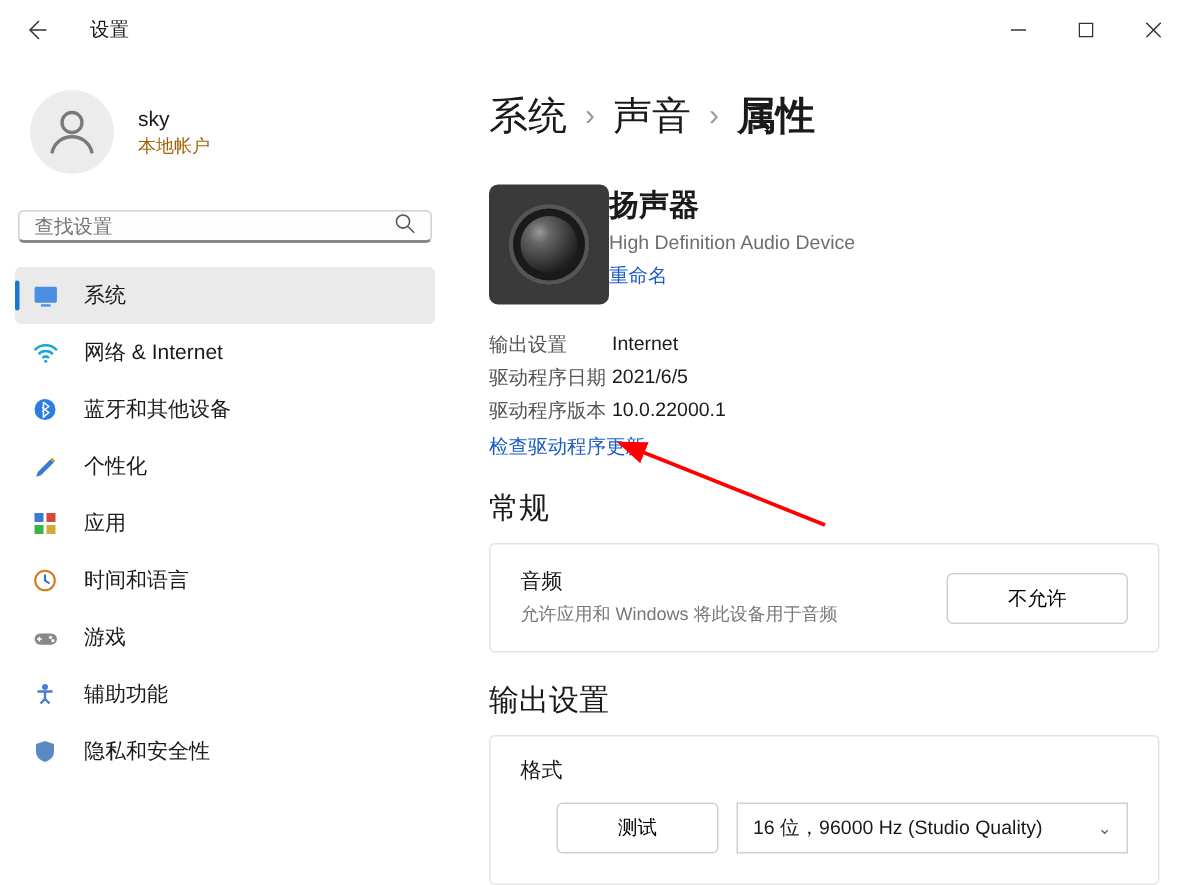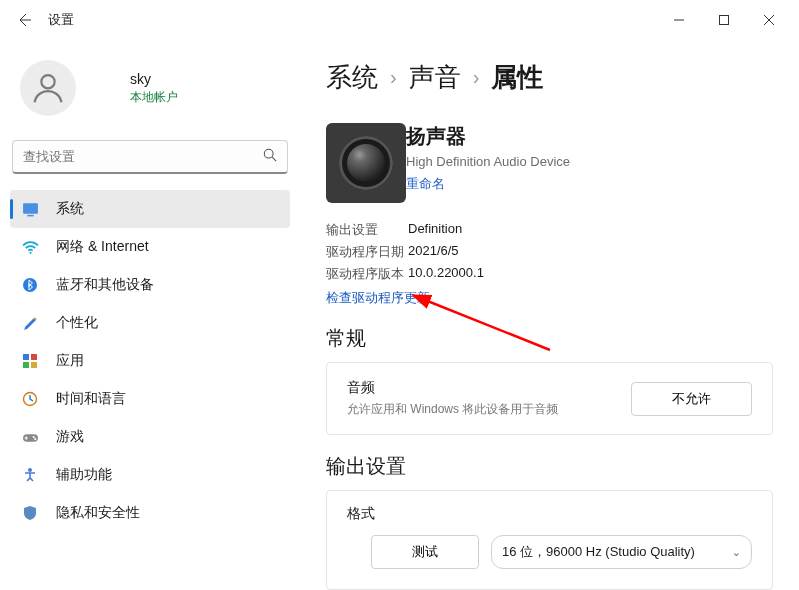--- a/index.html
+++ b/index.html
@@ -18,53 +18,52 @@
   display: flex;
   align-items: center;
   padding: 0 8px;
 }
 .titlebar .back {
   width: 32px; height: 32px;
   display: flex; align-items: center; justify-content: center;
   font-size: 16px;
   color: #333;
 }
-.titlebar .title { font-size: 13px; margin-left: 8px; }
+.titlebar .title { font-size: 13px; margin-left: 20px; }
 .window-controls {
   margin-left: auto;
   display: flex;
 }
 .window-controls div {
   width: 45px; height: 32px;
   display: flex; align-items: center; justify-content: center;
   font-size: 12px;
 }
 .main { display: flex; height: calc(590px - 40px); }
 .sidebar {
   width: 300px;
   padding: 0 10px 10px 10px;
   overflow: hidden;
 }
 .user-row {
   display: flex; align-items: center;
   padding: 20px 10px 24px 10px;
-  gap: 38px;
 }
 .avatar {
   width: 56px; height: 56px; border-radius: 50%;
   background: #ececec;
   display: flex; align-items: center; justify-content: center;
   color: #7a7a7a;
 }
 .user-info { margin-left: 16px; }
 .user-name { font-size: 14px; }
-.user-type { font-size: 12px; color: #15803d; margin-top: 2px; }
+.user-type { font-size: 12px; color: #a16207; margin-top: 2px; }
 .search {
   display: flex; align-items: center;
-  height: 34px;
+  height: 22px;
   border: 1px solid #d0d0d0;
   border-bottom: 2px solid #888;
   border-radius: 4px;
   background: #fdfdfd;
   padding: 0 10px;
   margin: 0 2px 16px 2px;
 }
 .search input {
   flex: 1; border: none; outline: none;
   font-size: 13px; background: transparent;
@@ -146,21 +145,21 @@
 .format-card {
   border: 1px solid #e3e3e3;
   border-radius: 4px;
   padding: 14px 20px 20px 20px;
 }
 .format-card .title { font-size: 14px; margin-bottom: 12px; }
 .format-row { display: flex; gap: 12px; align-items: center; padding-left: 24px; }
 .select {
   flex: 1;
   border: 1px solid #d0d0d0;
-  border-radius: 12px;
+  border-radius: 0;
   padding: 7px 10px;
   font-size: 13px;
   display: flex; align-items: center; justify-content: space-between;
 }
 .chev { color: #666; font-size: 11px; }
 .arrow-overlay {
   position: absolute;
   pointer-events: none;
   left: 0; top: 0;
 }
@@ -335,21 +334,21 @@
       </div>
       <div class="device-info">
         <h2>扬声器</h2>
         <div class="device-sub">High Definition Audio Device</div>
         <span class="link">重命名</span>
       </div>
     </div>
 
     <div class="spec-table">
       <span class="label">输出设置</span>
-      <span>Definition</span>
+      <span>Internet</span>
       <span class="label">驱动程序日期</span>
       <span>2021/6/5</span>
       <span class="label">驱动程序版本</span>
       <span>10.0.22000.1</span>
     </div>
     <span class="link">检查驱动程序更新</span>
 
     <div class="section-title">常规</div>
     <div class="card">
       <div class="left">

